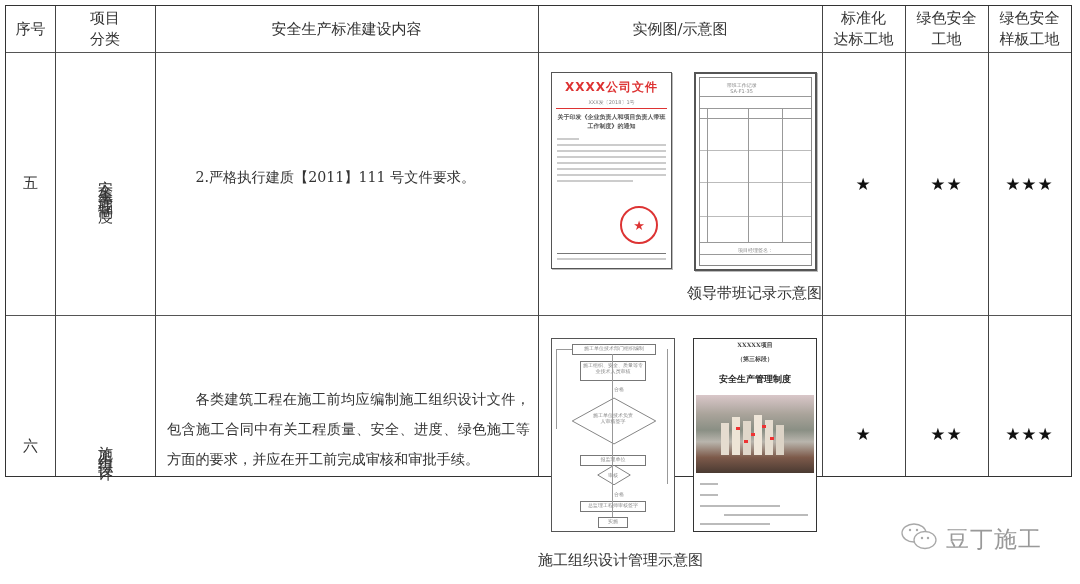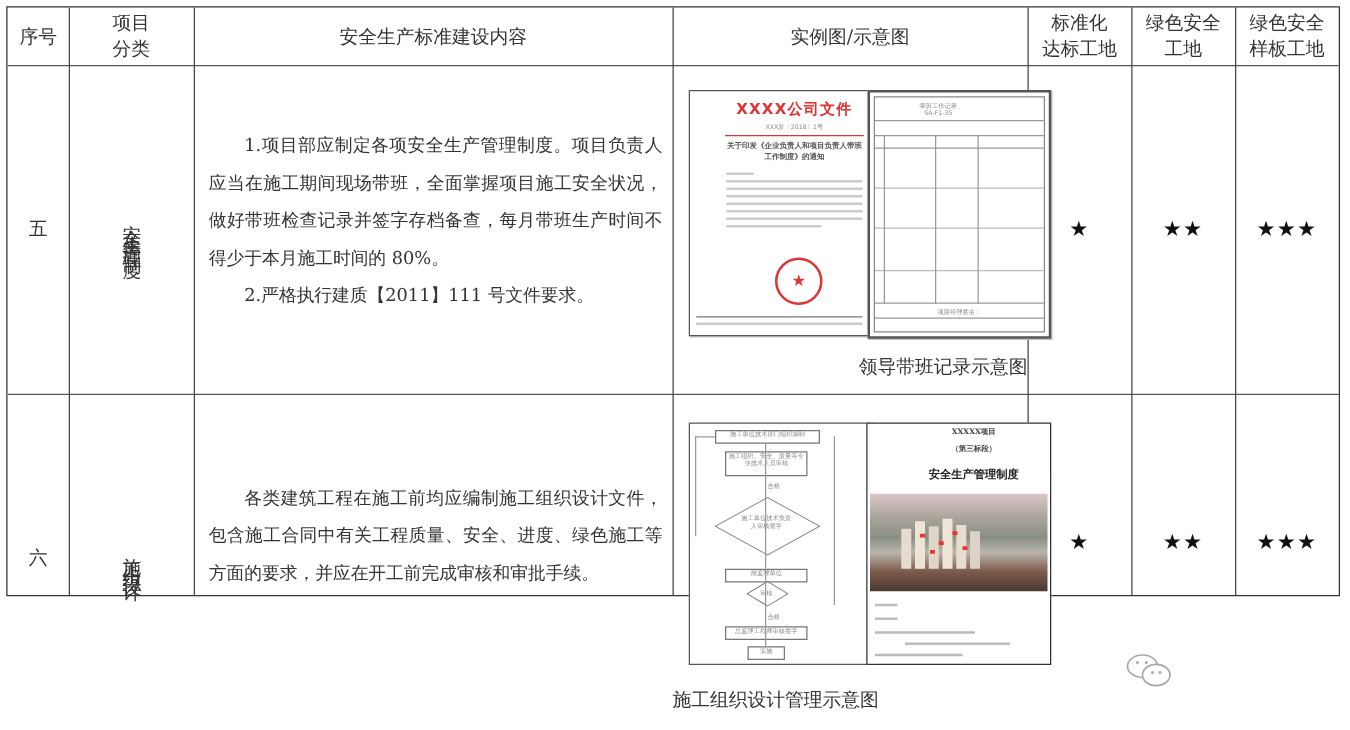--- a/index.html
+++ b/index.html
@@ -8,21 +8,21 @@
   .tbl{position:absolute;left:5px;top:5px;width:1067px;height:472px;border:1.5px solid #333;box-sizing:border-box;}
   .hline{position:absolute;left:0;right:0;height:0;border-top:1.5px solid #555;}
   .vline{position:absolute;top:0;bottom:0;width:0;border-left:1.5px solid #444;}
   .cell{position:absolute;display:flex;align-items:center;justify-content:center;text-align:center;box-sizing:border-box;}
   .hdr{font-size:15px;line-height:21px;color:#333;}
   .vert{writing-mode:vertical-rl;text-orientation:upright;letter-spacing:4px;font-size:15px;}
   .content{font-size:14.2px;line-height:30px;text-align:justify;padding:0 8px 0 12px;justify-content:flex-start;align-items:center;}
   .content p{margin:0;text-indent:2em;}
   .stars{font-size:17px;color:#111;letter-spacing:1px;font-family:"DejaVu Sans",sans-serif;}
   .caption{font-size:15px;color:#333;}
-  .doc{position:absolute;background:#fff;border:1.5px solid #555;box-shadow:1px 1px 0 #bbb;overflow:hidden;padding-left:24px;}
+  .doc{position:absolute;background:#fff;border:1.5px solid #555;box-shadow:1px 1px 0 #bbb;overflow:hidden;}
   .tiny{font-size:5px;line-height:6px;color:#888;font-family:"DejaVu Sans",sans-serif;}
   .wm{position:absolute;left:900px;top:522px;display:flex;align-items:center;gap:6px;color:#888;font-family:"DejaVu Sans",sans-serif;font-size:23px;letter-spacing:1px;opacity:0.85;}
 </style>
 </head>
 <body>
 
 <div class="tbl">
 
   <div class="hline" style="top:46px"></div>
   <div class="hline" style="top:309px"></div>
@@ -53,21 +53,20 @@
     <span>绿色安全</span>
     <span>样板工地</span>
   </div>
 
   <div class="cell hdr" style="left:0;top:46px;width:49px;height:263px">五</div>
   <div class="cell" style="left:49px;top:46px;width:100px;height:263px">
     <span class="vert">安全生产管理制度</span>
   </div>
   <div class="cell content" style="left:149px;top:46px;width:383px;height:263px;padding-bottom:14px">
     <div>
-      <p>1.项目部应制定各项安全生产管理制度。项目负责人应当在施工期间现场带班，全面掌握项目施工安全状况，做好带班检查记录并签字存档备查，每月带班生产时间不得少于本月施工时间的 80%。</p>
       <p>2.严格执行建质【2011】111 号文件要求。</p>
     </div>
   </div>
   <div class="cell" style="left:532px;top:46px;width:284px;height:263px">
 
     <div class="doc" style="left:13px;top:20px;width:119px;height:195px">
       <div style="text-align:center;color:#d33;font-size:12px;font-family:'DejaVu Sans',sans-serif;margin-top:6px;font-weight:bold;letter-spacing:1px">XXXX公司文件</div>
       <div class="tiny" style="text-align:center;margin-top:3px">XXX发〔2018〕1号</div>
       <div style="border-top:1px solid #d33;margin:3px 4px"></div>
       <div style="font-size:6px;line-height:9px;text-align:center;color:#555;padding:0 4px;font-weight:bold">关于印发《企业负责人和项目负责人带班工作制度》的通知</div>
@@ -173,13 +172,14 @@
   <span>
     <svg width="40" height="30" viewBox="0 0 40 30">
       <ellipse cx="14" cy="11" rx="12" ry="9" fill="none" stroke="#999" stroke-width="1.3"></ellipse>
       <ellipse cx="25" cy="18" rx="11" ry="8.5" fill="#fff" stroke="#999" stroke-width="1.3"></ellipse>
       <circle cx="10" cy="8" r="1.2" fill="#999"></circle>
         <circle cx="17" cy="8" r="1.2" fill="#999"></circle>
       <circle cx="22" cy="16" r="1.2" fill="#999"></circle>
         <circle cx="28" cy="16" r="1.2" fill="#999"></circle>
     </svg>
   </span>
+  <span>豆丁施工</span>
 </div>
 
 </body></html>

